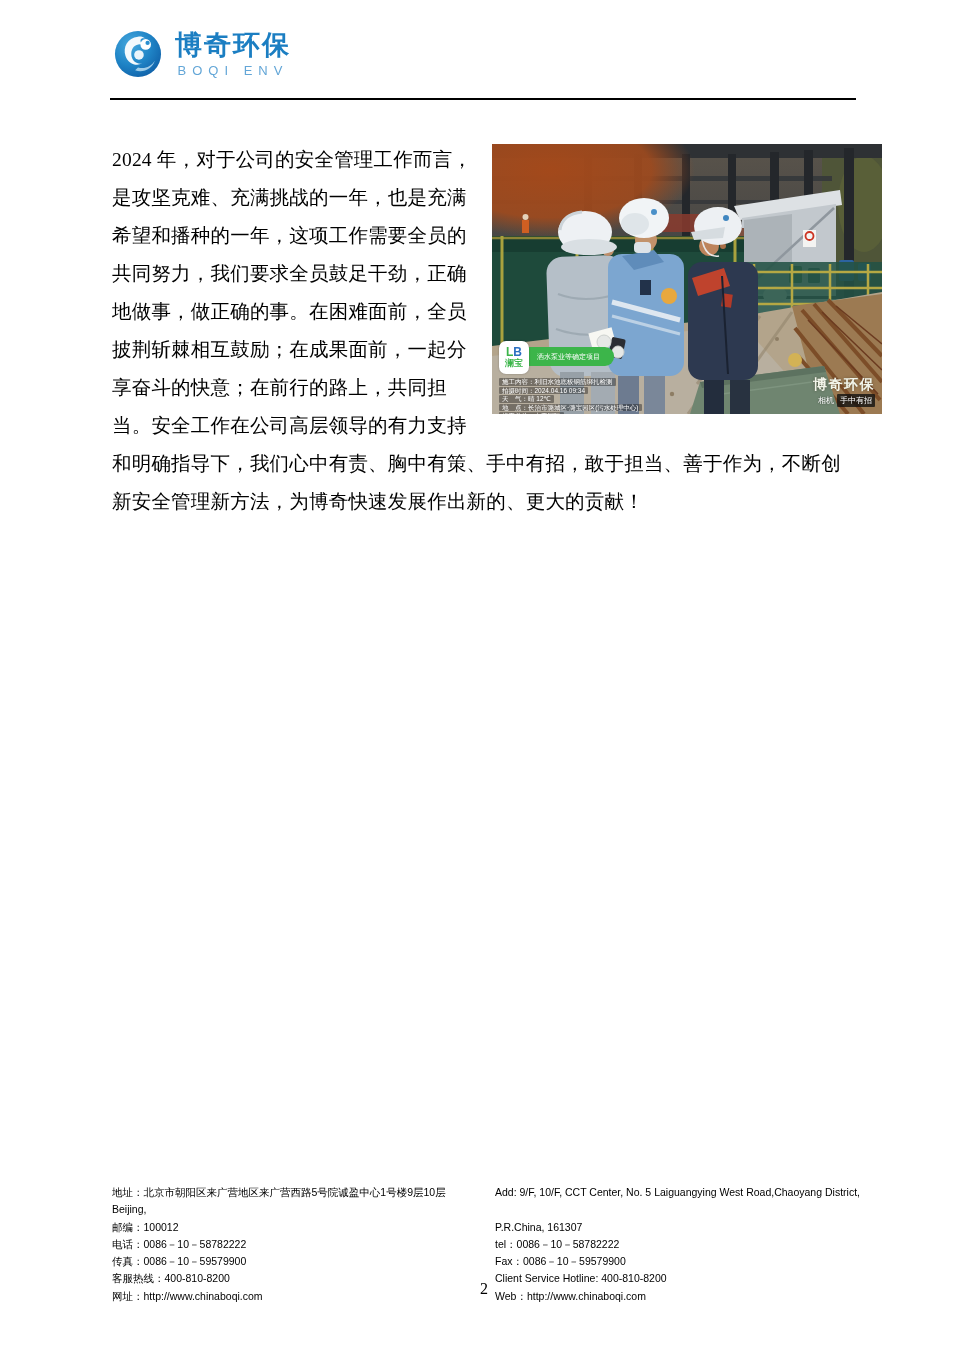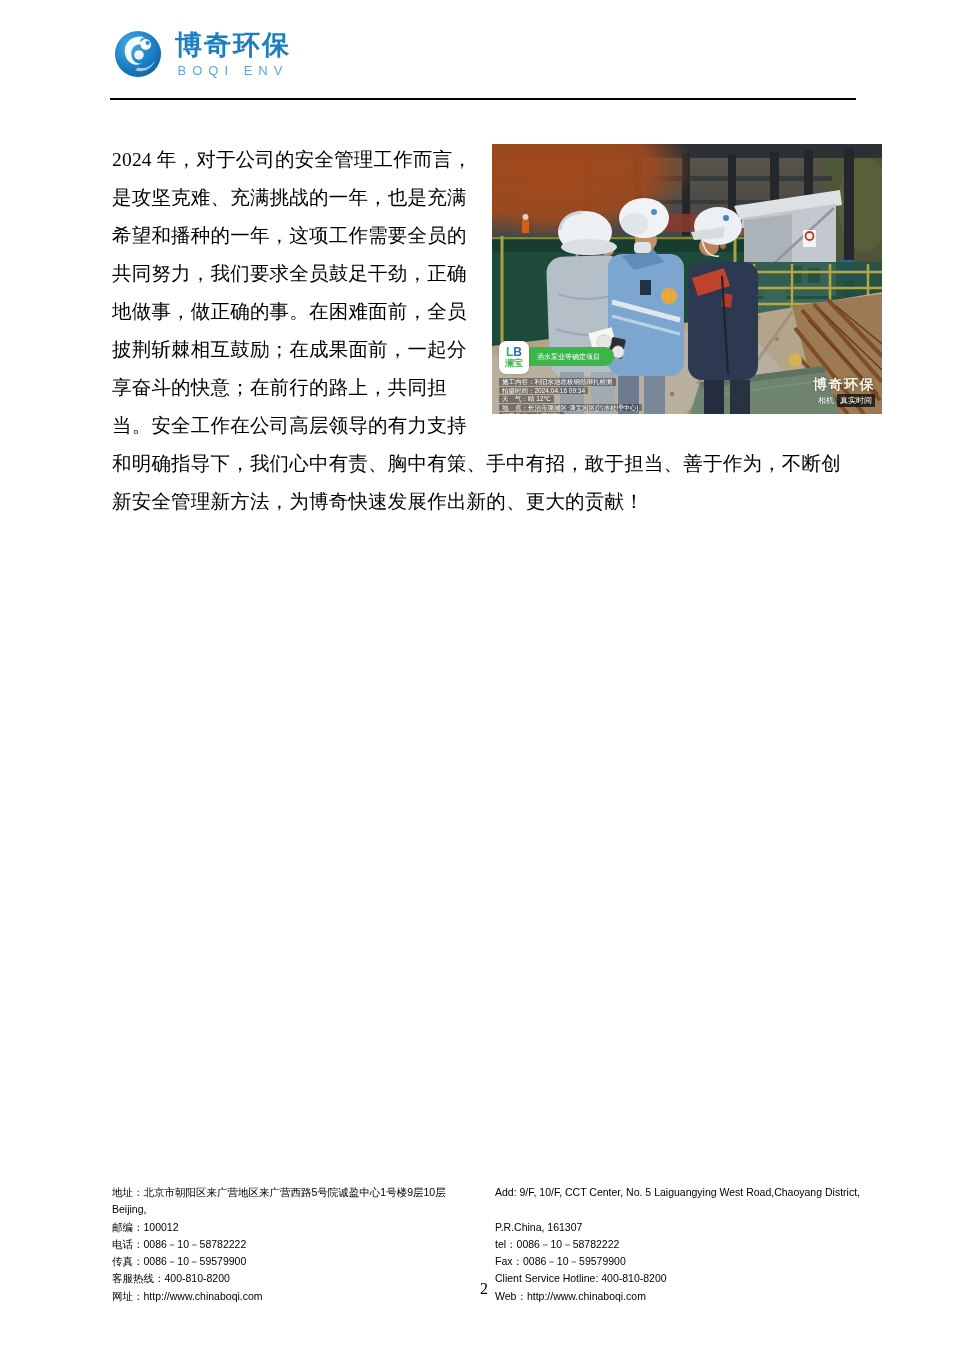--- a/index.html
+++ b/index.html
@@ -282,21 +282,21 @@
         <div class="wm-row">拍摄时间：2024.04.16 09:34</div>
         <div class="wm-row">天　气：晴 12℃</div>
         <div class="wm-row">地　点：长治市潞城区·潞宝园区(污水处理中心)</div>
         <div class="wm-row">施工单位：中工国际</div>
       </div>
 
       <div class="stamp">
         <div class="stamp-title">博奇环保</div>
         <div class="stamp-sub">
           <span>相机</span>
-          <span class="stamp-badge">真实时间</span>
+          <span class="stamp-badge">手中有招</span>
         </div>
       </div>
     </div>
 
     <span class="para">2024 年，对于公司的安全管理工作而言，是攻坚克难、充满挑战的一年，也是充满希望和播种的一年，这项工作需要全员的共同努力，我们要求全员鼓足干劲，正确地做事，做正确的事。在困难面前，全员披荆斩棘相互鼓励；在成果面前，一起分享奋斗的快意；在前行的路上，共同担当。安全工作在公司高层领导的有力支持和明确指导下，我们心中有责、胸中有策、手中有招，敢于担当、善于作为，不断创新安全管理新方法，为博奇快速发展作出新的、更大的贡献！</span>
   </div>
 
   <div class="footer">
     <div class="f-left">
       <div class="f-line">地址：北京市朝阳区来广营地区来广营西路5号院诚盈中心1号楼9层10层</div>

